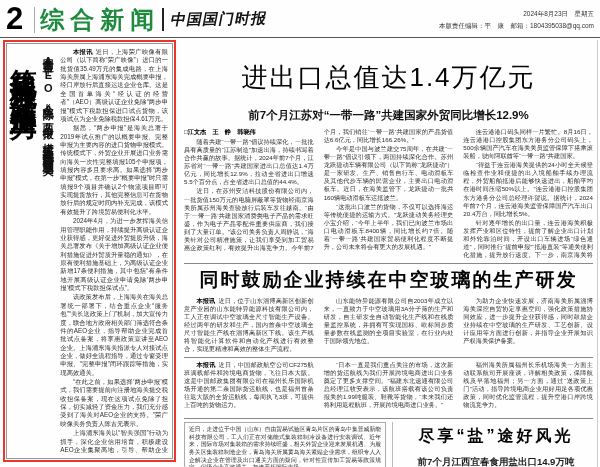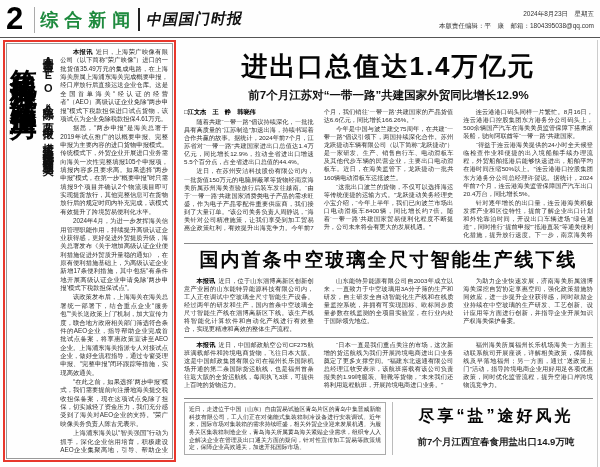--- a/index.html
+++ b/index.html
@@ -7,21 +7,21 @@
   .page {
     position:relative; width:600px; height:467px; margin:0 auto;
     background:#fefefe; overflow:hidden; color:#1a1a1a;
     font-family:"Liberation Sans","DejaVu Sans",sans-serif;
   }
   
   .hdr { height:38px; display:flex; align-items:center; padding:2px 6px 0 4px;
          border-bottom:1px solid #555; }
   .pagenum { font-size:31px; font-weight:900; line-height:1; padding:0 6px 2px 2px; color:#000; }
   .hsep { width:1px; height:26px; background:#aaa; margin:0 5px; }
-  .section-title { font-size:18px; font-weight:900; letter-spacing:6px; white-space:nowrap; }
+  .section-title { font-size:24px; font-weight:900; letter-spacing:6px; white-space:nowrap; }
   .hsep2 { width:2px; height:23px; background:#222; margin:0 7px 0 2px; }
   .masthead { font-size:15px; font-weight:bold; font-family:"DejaVu Serif","Liberation Serif",serif;
               transform:skewX(-12deg) rotate(-1deg); letter-spacing:1px; color:#111; white-space:nowrap; }
   .hdr-right { margin-left:auto; text-align:right; font-size:6.5px; color:#333; line-height:1.8; }
   
   .content { display:flex; height:429px; }
   .left-box { flex:none; width:173px; margin:2px 0 5px 3px; border:2px solid; padding:1px; }
   .left-inner { border:1px solid #999; height:100%; display:flex; padding:3px 2px; }
   .v-headline { writing-mode:vertical-rl; text-orientation:upright; font-weight:900;
                 font-size:27px; line-height:1.05; letter-spacing:3px; color:#000;
@@ -30,22 +30,22 @@
   .v-subtitle { writing-mode:vertical-rl; text-orientation:upright; font-weight:700;
                 font-size:11px; letter-spacing:1.5px; height:100%; flex:none;
                 margin:2px 4px 0 3px; color:#111; }
   .left-body { flex:1; overflow:hidden; font-size:6.3px; line-height:1.33; color:#2e2e2e;
                text-align:justify; padding:1px 2px 0 1px; }
   .para { text-indent:2em; margin-bottom:1px; }
   .lead { padding-right:3px; color:#000; }
   
   .main { flex:1; margin:2px 2px 0 8px; border-right:1px solid #ccc; padding-right:4px; overflow:hidden; }
   .art { text-align:center; }
-  .h-a { font-size:26px; font-weight:700; letter-spacing:2px; margin:9px 0 3px; color:#050505; }
-  .h-sub { font-size:11.5px; font-weight:700; margin:4px 0 5px; color:#111; }
+  .h-a { font-size:26px; font-weight:400; letter-spacing:2px; margin:20px 0 3px; color:#050505; }
+  .h-sub { font-size:11.5px; font-weight:700; margin:13px 0 5px; color:#111; }
   .h-b { font-size:19px; font-weight:900; letter-spacing:2px; margin:2px 0 4px; color:#050505; }
   .bodycols { column-gap:10px; text-align:justify; font-size:6.2px; line-height:1.3;
               color:#2e2e2e; overflow:hidden; }
   .cols3 { column-count:3; }
   .body-a { height:132px; }
   .body-b { height:57px; }
   .body-c { height:54px; }
   .byline-top { text-indent:0; font-weight:700; margin-bottom:2px; color:#000; }
   .rule { border:none; border-top:1px solid #888; margin:3px 0; }
   
@@ -108,21 +108,21 @@
           <p class="para">“这批出口波兰的货物，不仅可以选择海运等传统便捷的运输方式。”龙跃捷动关务经理史小宝介绍，“今年上半年，我们已向波兰市场出口电动滑板车8400辆，同比增长约7倍。随着‘一带一路’共建国家贸易便利化程度不断提升，公司未来将会有更大的发展机遇。”</p>
           <p class="para">连云港港口码头同样一片繁忙。8月16日，连云港港口控股集团东方港务分公司码头上，500余辆国产汽车在海关关员监管保障下搭乘滚装船，驶向阿联酋等“一带一路”共建国家。</p>
           <p class="para">“得益于连云港海关提供的24小时全天候登临检查作业和便捷的出入境船舶手续办理流程，外贸船舶抵港后能够快速进出，船舶平均在港时间压缩50%以上。”连云港港口控股集团东方港务分公司总经理许贺说。据统计，2024年前7个月，连云港海关监管保障国产汽车出口20.4万台，同比增长5%。</p>
           <p class="para">针对逐年增长的出口量，连云港海关积极发挥产业和区位特性，提前了解企业出口计划和外轮靠泊时间，开设出口车辆进场“绿色通道”，同时推行“提前申报”“抵港直装”等通关便利化措施，提升放行速度。下一步，南京海关将创新通关便利举措，畅通国际贸易物流，为江苏开放型经济高质量发展增添新动力。</p>
         </div>
       </article>
 
       <hr class="rule">
 
       <article class="art">
-        <h1 class="h-b">国内首条中空玻璃全尺寸智能生产线下线</h1>
+        <h1 class="h-b">同时鼓励企业持续在中空玻璃的生产研发</h1>
         <div class="bodycols cols3 body-b">
           <p class="para"><b class="lead">本报讯</b><span>近日，位于山东淄博高新区创新创意产业园的山东能特异能源科技有限公司内，工人正在调试中空玻璃全尺寸智能生产设备。经过两年的研发和生产，国内首条中空玻璃全尺寸智能生产线在淄博高新区下线。该生产线将智能化计算软件和自动化产线进行有效整合，实现更精准和高效的整体生产流程。</span></p>
           <p class="para">山东能特异能源有限公司自2003年成立以来，一直致力于中空玻璃用3A分子筛的生产和研发，自主研发全自动智能化生产线和在线质量监控系统，并拥有可实现国标、欧标同步质量参数在线监测的全项目实验室，在行业内处于国际领先地位。</p>
           <p class="para">为助力企业快速发展，济南海关所属淄博海关深挖自贸协定享惠空间，强化政策措施协同效应，进一步提升企业获得感，同时鼓励企业持续在中空玻璃的生产研发、工艺创新、设计应用等方面进行创新，并指导企业开展知识产权海关保护备案。</p>
 
         </div>
       </article>
 
       <hr class="rule">
 

